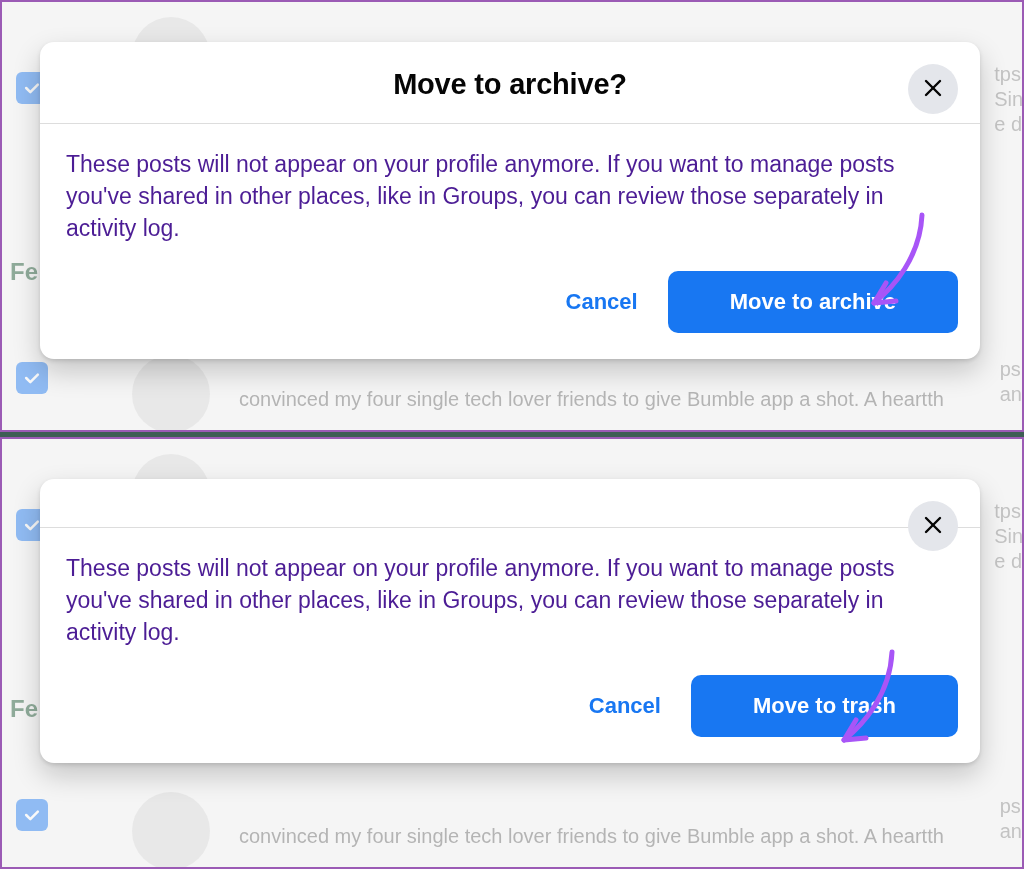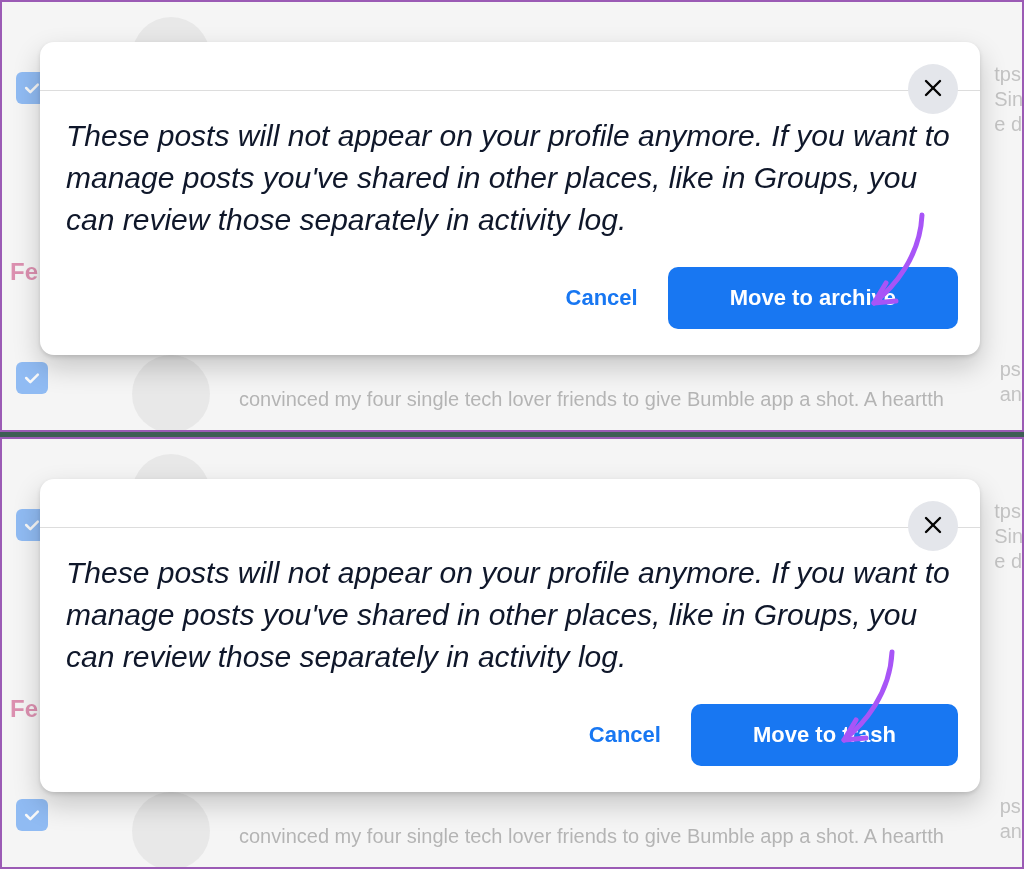--- a/index.html
+++ b/index.html
@@ -96,21 +96,21 @@
     .bg-checkbox svg {
       width: 20px;
       height: 20px;
     }
     .bg-fe {
       position: absolute;
       left: 8px;
       top: 256px;
       font-size: 24px;
       font-weight: 700;
-      color: #be185d;
+      color: #14532d;
       opacity: 0.45;
       text-align: right;
     }
     .dialog {
       position: absolute;
       top: 40px;
       left: 38px;
       width: 940px;
       background: #fff;
       border-radius: 14px;
@@ -144,24 +144,23 @@
       justify-content: center;
     }
     .close-btn svg {
       width: 24px;
       height: 24px;
     }
     .dialog-body {
       padding: 24px 26px 8px 26px;
     }
     .body-text {
-      font-size: 30px;
+      font-size: 23px;
       line-height: 1.4;
-      color: #0f172a;
-      font-style: italic;
+      color: #4c1d95;
     }
     .dialog-footer {
       display: flex;
       justify-content: flex-end;
       align-items: center;
       gap: 2px;
       padding: 18px 22px 26px;
     }
     .cancel-btn {
       background: transparent;
@@ -189,20 +188,77 @@
       pointer-events: none;
     }
     .divider-strip {
       width: 100%;
       height: 5px;
       background: #3e5e54;
     }
   </style>
 </head>
 <body>
+
+<div class="panel">
+  <div class="panel-inner">
+    <div class="bg-checkbox" style="top:70px">
+      <svg viewBox="0 0 24 24" fill="none" stroke="#fff" stroke-width="3" stroke-linecap="round" stroke-linejoin="round">
+          <polyline points="5 12 10 17 19 8"></polyline>
+        </svg>
+    </div>
+    <div class="bg-checkbox" style="top:360px">
+      <svg viewBox="0 0 24 24" fill="none" stroke="#fff" stroke-width="3" stroke-linecap="round" stroke-linejoin="round">
+          <polyline points="5 12 10 17 19 8"></polyline>
+        </svg>
+    </div>
+    <div class="bg-fe">Fe</div>
+    <div class="bg-item-top">
+      <div class="avatar"></div>
+      <div class="bg-name">Arshmeet K Hora was in iGeeksBlog</div>
+    </div>
+    <div class="bg-snippet-right" style="white-space:pre">tps://w
+Sing
+e dy</div>
+    <div class="bg-snippet-right2" style="white-space:pre">ps://w
+and e</div>
+    <div class="bg-bottom-block">
+      <div class="avatar" style="position:absolute;left:0;top:18px"></div>
+    </div>
+    <div class="bg-bottom-text">convinced my four single tech lover friends to give Bumble app a shot. A heartth</div>
+  </div>
+
+  <div class="dialog">
+    <div class="dialog-header">
+      <div class="dialog-title">Move to archive?</div>
+      <button class="close-btn">
+        <span>
+          <svg viewBox="0 0 24 24" fill="none" stroke="#050505" stroke-width="2.4" stroke-linecap="round">
+              <line x1="5" y1="5" x2="19" y2="19"></line>
+              <line x1="19" y1="5" x2="5" y2="19"></line>
+            </svg>
+        </span>
+      </button>
+    </div>
+    <div class="dialog-body">
+      <p class="body-text">These posts will not appear on your profile anymore. If you want to manage posts you've shared in other places, like in Groups, you can review those separately in activity log.</p>
+    </div>
+    <div class="dialog-footer">
+      <button class="cancel-btn">Cancel</button>
+      <button class="confirm-btn">Move to archive</button>
+    </div>
+  </div>
+
+  <svg class="arrow" style="top:205px;left:840px;width:90px;height:110px" viewBox="0 0 90 110">
+    <path d="M80 8 C 78 50, 52 80, 32 96" fill="none" stroke="#a855f7" stroke-width="5" stroke-linecap="round"></path>
+    <path d="M32 96 L 44 76 M32 96 L 54 94" fill="none" stroke="#a855f7" stroke-width="5" stroke-linecap="round"></path>
+  </svg>
+</div>
+
+<div class="divider-strip"></div>
 
 <div class="panel">
   <div class="panel-inner">
     <div class="bg-checkbox" style="top:70px">
       <svg viewBox="0 0 24 24" fill="none" stroke="#fff" stroke-width="3" stroke-linecap="round" stroke-linejoin="round">
           <polyline points="5 12 10 17 19 8"></polyline>
         </svg>
     </div>
     <div class="bg-checkbox" style="top:360px">
       <svg viewBox="0 0 24 24" fill="none" stroke="#fff" stroke-width="3" stroke-linecap="round" stroke-linejoin="round">
@@ -234,76 +290,20 @@
               <line x1="19" y1="5" x2="5" y2="19"></line>
             </svg>
         </span>
       </button>
     </div>
     <div class="dialog-body">
       <p class="body-text">These posts will not appear on your profile anymore. If you want to manage posts you've shared in other places, like in Groups, you can review those separately in activity log.</p>
     </div>
     <div class="dialog-footer">
       <button class="cancel-btn">Cancel</button>
-      <button class="confirm-btn">Move to archive</button>
-    </div>
-  </div>
-
-  <svg class="arrow" style="top:205px;left:840px;width:90px;height:110px" viewBox="0 0 90 110">
-    <path d="M80 8 C 78 50, 52 80, 32 96" fill="none" stroke="#a855f7" stroke-width="5" stroke-linecap="round"></path>
-    <path d="M32 96 L 44 76 M32 96 L 54 94" fill="none" stroke="#a855f7" stroke-width="5" stroke-linecap="round"></path>
-  </svg>
-</div>
-
-<div class="divider-strip"></div>
-
-<div class="panel">
-  <div class="panel-inner">
-    <div class="bg-checkbox" style="top:70px">
-      <svg viewBox="0 0 24 24" fill="none" stroke="#fff" stroke-width="3" stroke-linecap="round" stroke-linejoin="round">
-          <polyline points="5 12 10 17 19 8"></polyline>
-        </svg>
-    </div>
-    <div class="bg-checkbox" style="top:360px">
-      <svg viewBox="0 0 24 24" fill="none" stroke="#fff" stroke-width="3" stroke-linecap="round" stroke-linejoin="round">
-          <polyline points="5 12 10 17 19 8"></polyline>
-        </svg>
-    </div>
-    <div class="bg-fe">Fe</div>
-    <div class="bg-item-top">
-      <div class="avatar"></div>
-      <div class="bg-name">Arshmeet K Hora was in iGeeksBlog</div>
-    </div>
-    <div class="bg-snippet-right" style="white-space:pre">tps://w
-Sing
-e dy</div>
-    <div class="bg-snippet-right2" style="white-space:pre">ps://w
-and e</div>
-    <div class="bg-bottom-block">
-      <div class="avatar" style="position:absolute;left:0;top:18px"></div>
-    </div>
-    <div class="bg-bottom-text">convinced my four single tech lover friends to give Bumble app a shot. A heartth</div>
-  </div>
-
-  <div class="dialog">
-    <div class="dialog-header">
-      <button class="close-btn">
-        <span>
-          <svg viewBox="0 0 24 24" fill="none" stroke="#050505" stroke-width="2.4" stroke-linecap="round">
-              <line x1="5" y1="5" x2="19" y2="19"></line>
-              <line x1="19" y1="5" x2="5" y2="19"></line>
-            </svg>
-        </span>
-      </button>
-    </div>
-    <div class="dialog-body">
-      <p class="body-text">These posts will not appear on your profile anymore. If you want to manage posts you've shared in other places, like in Groups, you can review those separately in activity log.</p>
-    </div>
-    <div class="dialog-footer">
-      <button class="cancel-btn">Cancel</button>
       <button class="confirm-btn">Move to trash</button>
     </div>
   </div>
 
   <svg class="arrow" style="top:205px;left:810px;width:90px;height:110px" viewBox="0 0 90 110">
     <path d="M80 8 C 78 50, 52 80, 32 96" fill="none" stroke="#a855f7" stroke-width="5" stroke-linecap="round"></path>
     <path d="M32 96 L 44 76 M32 96 L 54 94" fill="none" stroke="#a855f7" stroke-width="5" stroke-linecap="round"></path>
   </svg>
 </div>
 

